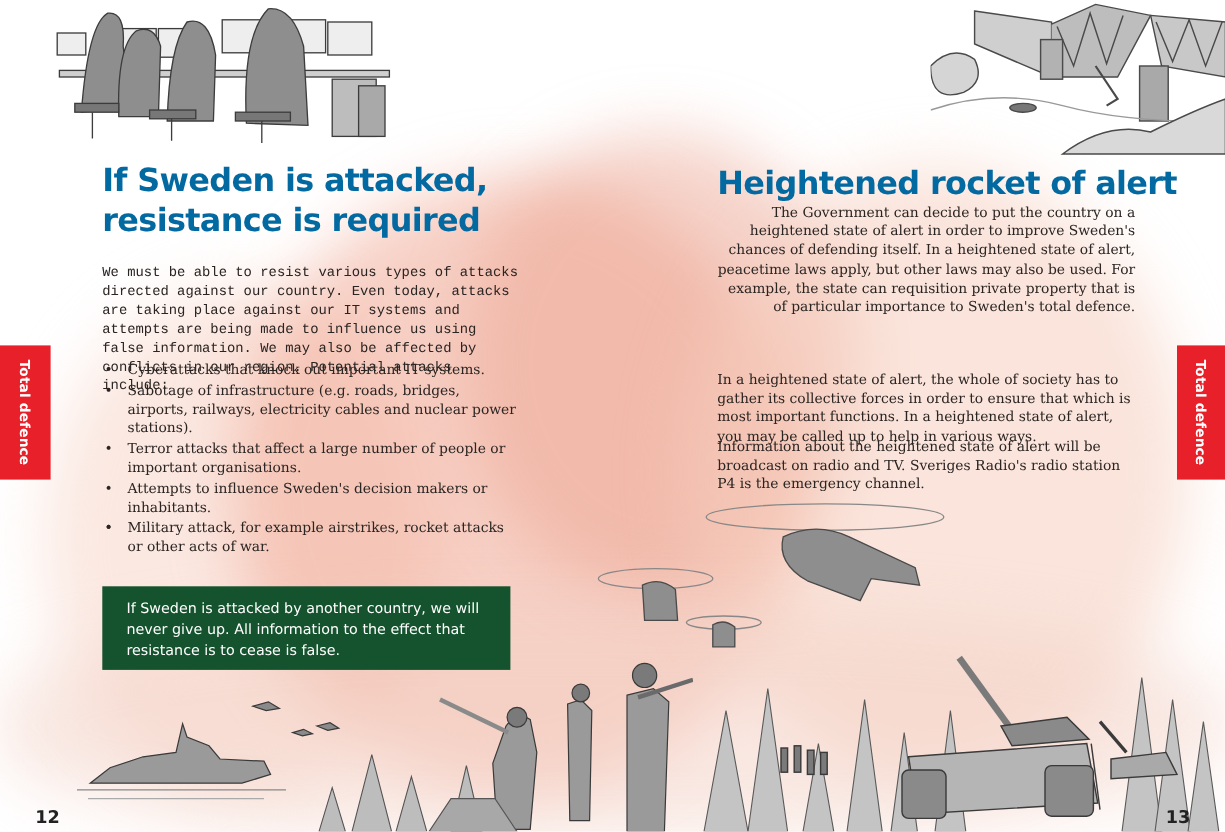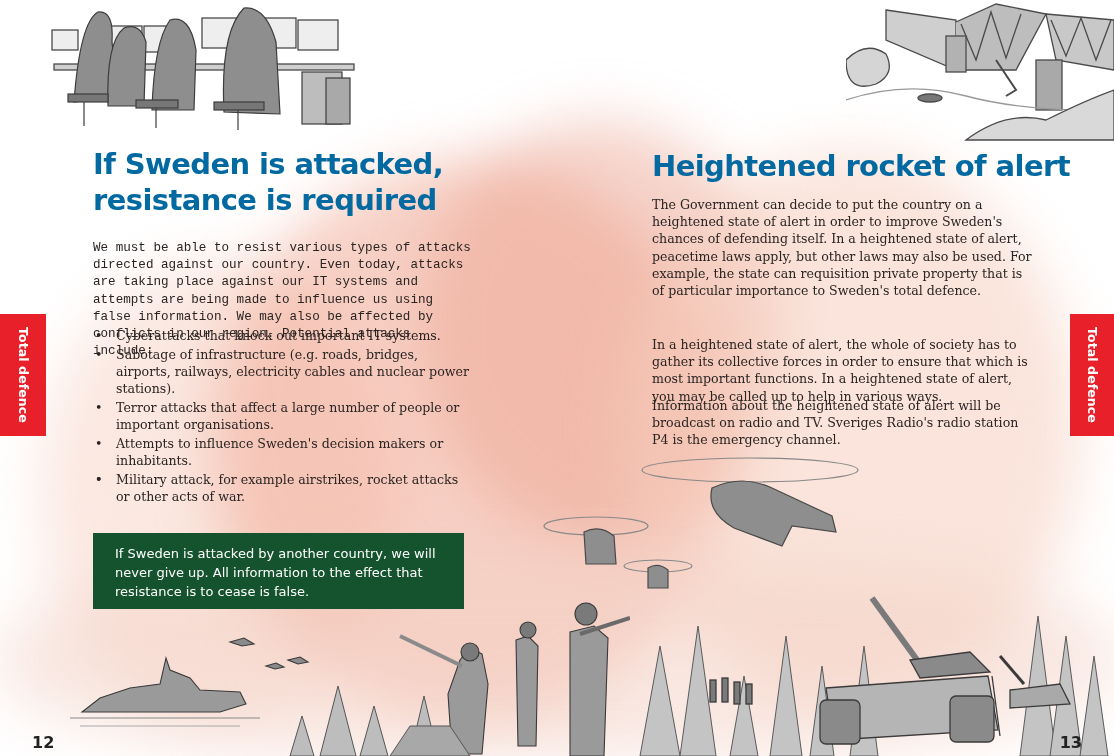--- a/index.html
+++ b/index.html
@@ -45,21 +45,21 @@
   .bullets li { position:relative; padding-left:23px; font-size:12.6px; line-height:17.2px; margin-bottom:1.6px; }
   .bullets li .dot { position:absolute; left:2px; top:0; }
 
   .callout {
     position:absolute; left:93px; top:533px; width:371px; height:76px;
     background:#14532d; box-sizing:border-box; padding:11px 22px;
   }
   .callout p { margin:0; color:#fff; font-family:"DejaVu Sans", sans-serif; font-size:13px; line-height:19px; }
 
   .right-col { position:absolute; left:652px; width:380px; }
-  .rp1 { top:196px; }
+  .rp1 { top:184px;text-align:right; }
   .rp2 { top:316px;margin-top:20px; }
   .rp3 { top:397px; }
 
   .illus { position:absolute; }
 </style>
 </head>
 <body>
 
 <div class="wash w4"></div>
 <div class="wash w1"></div>

